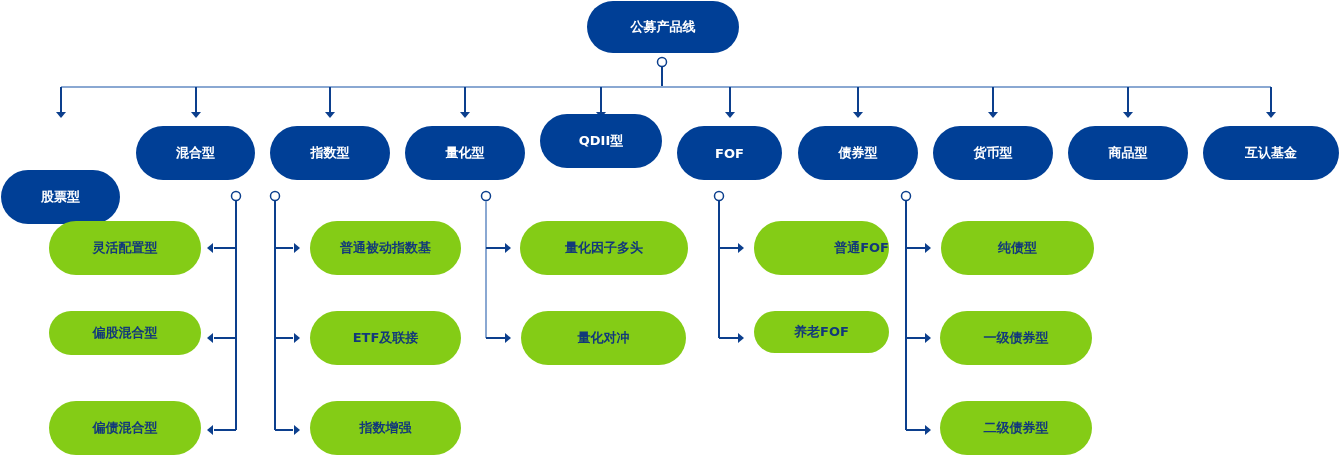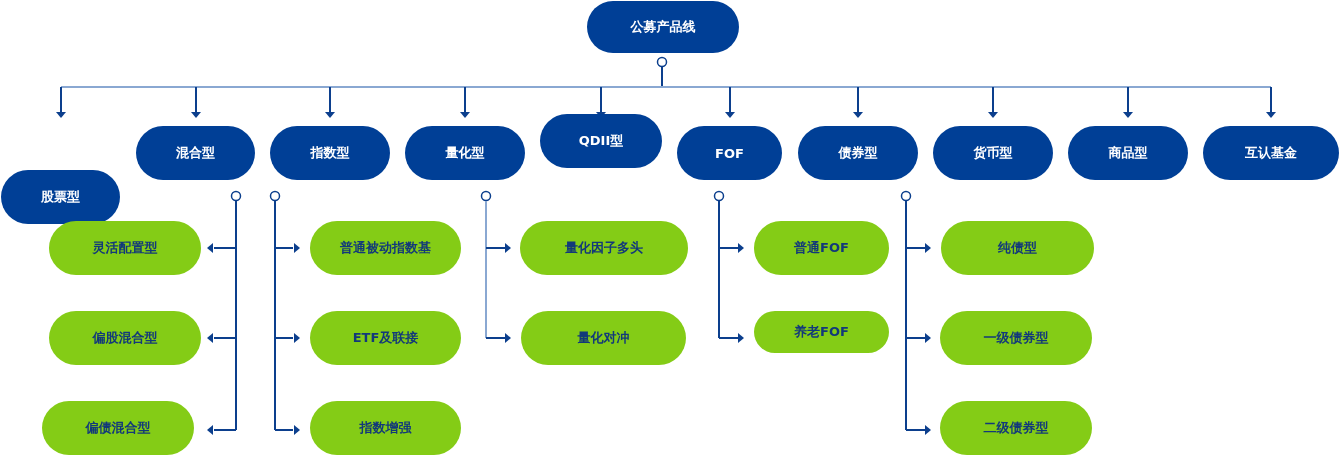--- a/index.html
+++ b/index.html
@@ -107,45 +107,45 @@
 <div class="node dark" style="left:1068px;top:126px;width:120px;height:54px;">
     <span>商品型</span>
   </div>
 <div class="node dark" style="left:1203px;top:126px;width:136px;height:54px;">
     <span>互认基金</span>
   </div>
 
 <div class="node light" style="left:49px;top:221px;width:152px;height:54px;">
     <span>灵活配置型</span>
   </div>
-<div class="node light" style="left:49px;top:311px;width:152px;height:54px;font-family:Liberation Serif, serif;">
+<div class="node light" style="left:49px;top:311px;width:152px;height:44px;font-family:Liberation Serif, serif;">
     <span>偏股混合型</span>
   </div>
-<div class="node light" style="left:42px;top:401px;width:152px;height:54px;">
+<div class="node light" style="left:49px;top:401px;width:152px;height:54px;">
     <span>偏债混合型</span>
   </div>
 
 <div class="node light" style="left:310px;top:221px;width:151px;height:54px;">
     <span>普通被动指数基</span>
   </div>
 <div class="node light" style="left:310px;top:311px;width:151px;height:54px;">
     <span>ETF及联接</span>
   </div>
 <div class="node light" style="left:310px;top:401px;width:151px;height:54px;">
     <span>指数增强</span>
   </div>
 
 <div class="node light" style="left:520px;top:221px;width:168px;height:54px;">
     <span>量化因子多头</span>
   </div>
 <div class="node light" style="left:521px;top:311px;width:165px;height:54px;">
     <span>量化对冲</span>
   </div>
 
-<div class="node light" style="left:754px;top:221px;width:135px;height:54px;">
+<div class="node light" style="left:754px;top:221px;width:135px;height:54px;justify-content:flex-end;">
     <span>普通FOF</span>
   </div>
 <div class="node light" style="left:754px;top:311px;width:135px;height:42px;">
     <span>养老FOF</span>
   </div>
 
 <div class="node light" style="left:941px;top:221px;width:153px;height:54px;">
     <span>纯债型</span>
   </div>
 <div class="node light" style="left:940px;top:311px;width:152px;height:54px;">

